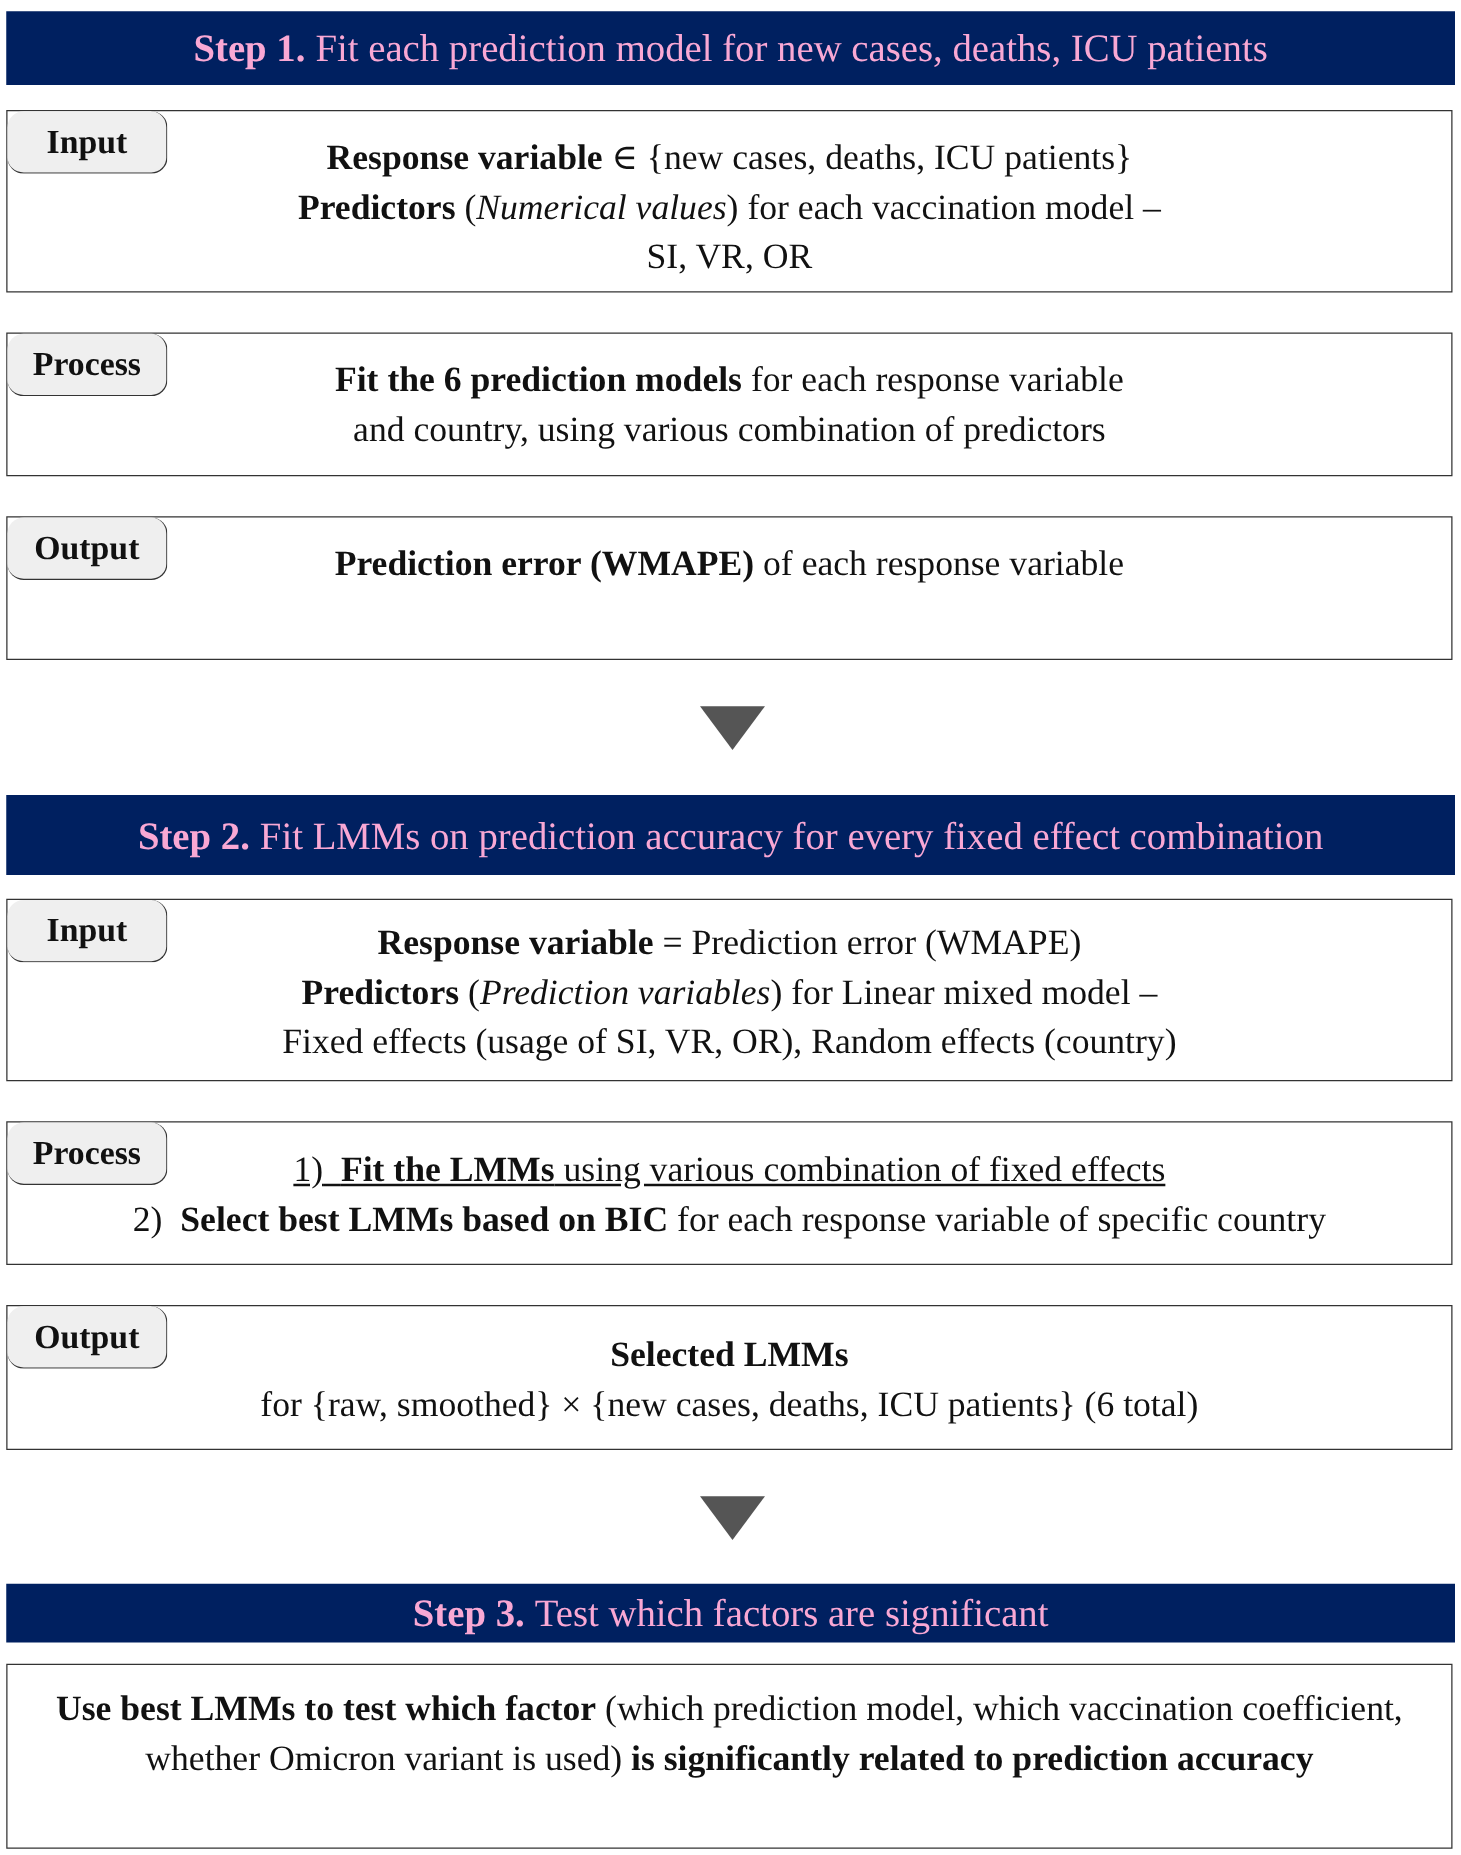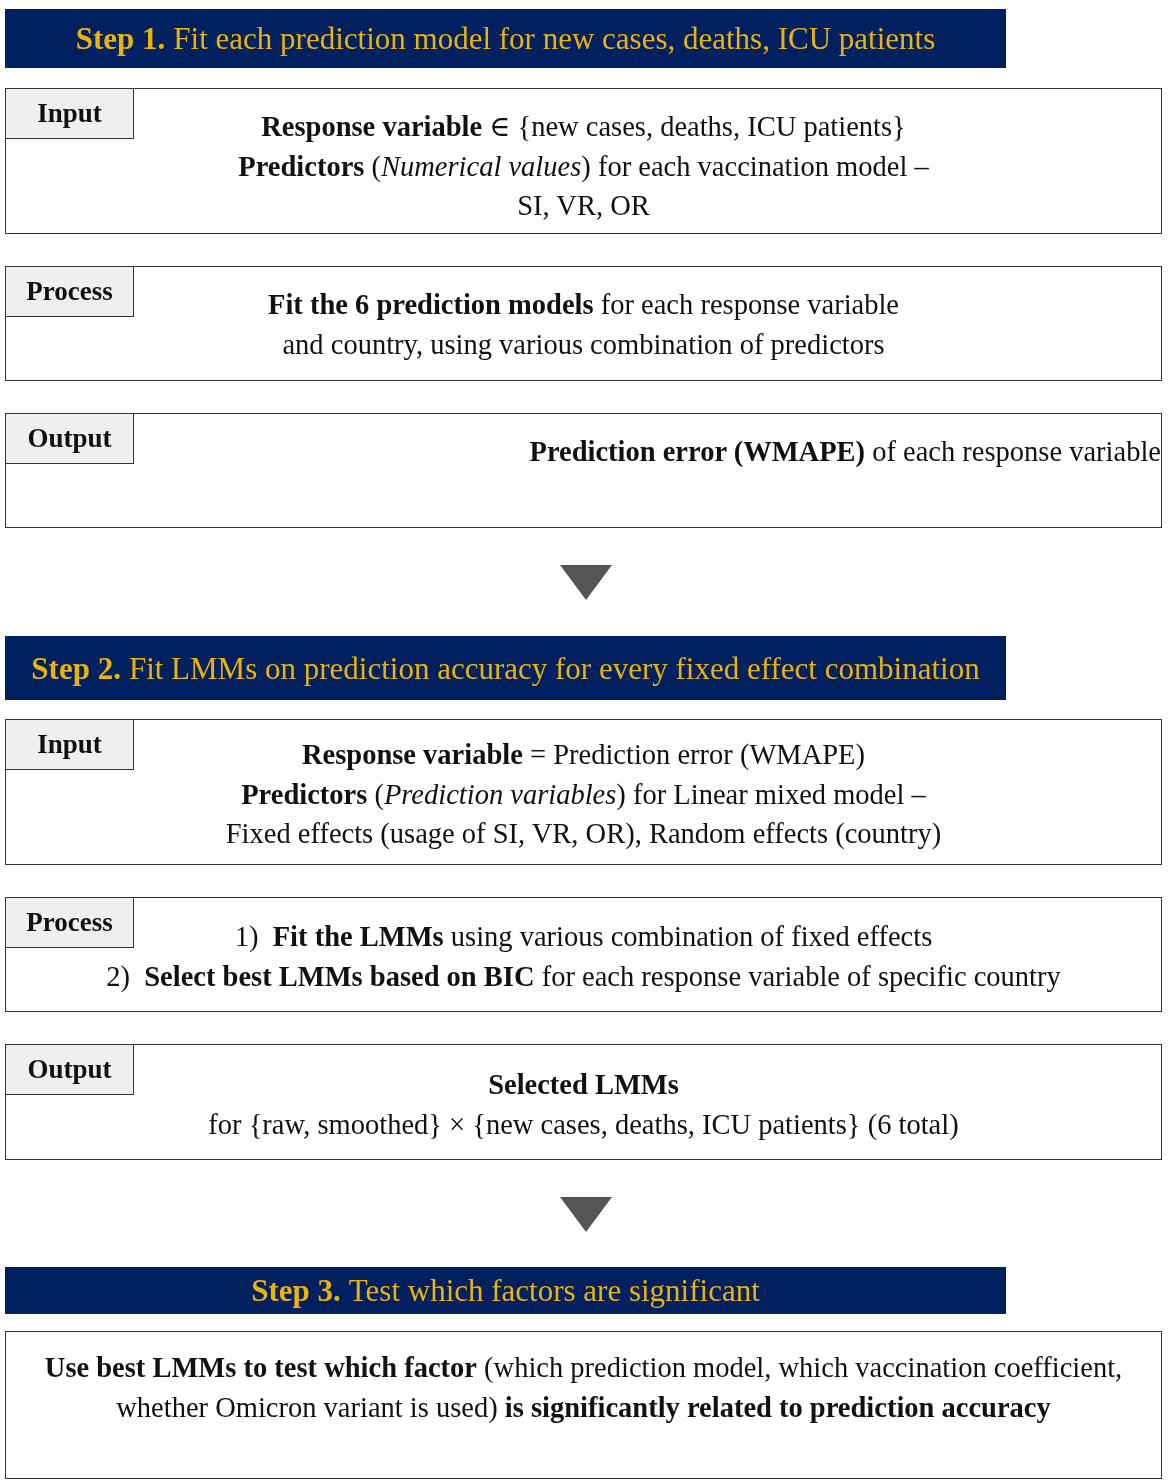--- a/index.html
+++ b/index.html
@@ -1,20 +1,20 @@
 <!DOCTYPE html>
 <html><head>
 <meta charset="utf-8">
 <style>
   html,body{margin:0;padding:0;background:#fff;}
   body{width:1169px;height:1484px;position:relative;font-family:"Liberation Serif","DejaVu Serif",serif;color:#111;overflow:hidden;}
-  .banner{position:absolute;left:5px;width:1001px;background:#002060;color:#eab308;text-align:center;font-size:31px;line-height:1;display:flex;align-items:center;justify-content:center;}
+  .banner{position:absolute;left:5px;width:1159px;background:#002060;color:#f9a8d4;text-align:center;font-size:31px;line-height:1;display:flex;align-items:center;justify-content:center;}
   .banner b{font-weight:bold;margin-right:8px;}
   .box{position:absolute;left:5px;width:1157px;border:1.5px solid #333;background:#fff;box-sizing:border-box;}
-  .tag{position:absolute;left:0;top:0;width:128px;height:50px;background:#efefef;border-right:1.5px solid #333;border-bottom:1.5px solid #333;box-sizing:border-box;font-weight:bold;font-size:27px;display:flex;align-items:center;justify-content:center;}
+  .tag{position:absolute;left:0;top:0;width:128px;height:50px;background:#efefef;border-right:1.5px solid #333;border-bottom:1.5px solid #333;box-sizing:border-box;font-weight:bold;font-size:27px;display:flex;align-items:center;justify-content:center;border-radius:13px;}
   .content{position:absolute;left:0;right:0;text-align:center;font-size:28.5px;line-height:39.5px;}
   .content b{font-weight:bold;}
   .arrow{position:absolute;left:560px;width:0;height:0;border-left:26px solid transparent;border-right:26px solid transparent;border-top:35px solid #555;}
 </style>
 </head>
 <body>
 
 <div class="banner" style="top:9px;height:59px;">
   <b>Step 1.</b>
   <span>Fit each prediction model for new cases, deaths, ICU patients</span>
@@ -32,21 +32,21 @@
 <div class="box" style="top:266px;height:115px;">
   <div class="tag">Process</div>
   <div class="content" style="top:18px;font-family:Liberation Serif, serif;">
     <div><b>Fit the 6 prediction models</b><span> for each response variable</span></div>
     <div>and country, using various combination of predictors</div>
   </div>
 </div>
 
 <div class="box" style="top:413px;height:115px;">
   <div class="tag">Output</div>
-  <div class="content" style="top:18px;text-align:right;">
+  <div class="content" style="top:18px;">
     <div><b>Prediction error (WMAPE)</b><span> of each response variable</span></div>
   </div>
 </div>
 
 <div class="arrow" style="top:565px;"></div>
 
 <div class="banner" style="top:636px;height:64px;">
   <b>Step 2.</b>
   <span>Fit LMMs on prediction accuracy for every fixed effect combination</span>
 </div>
@@ -56,21 +56,21 @@
   <div class="content" style="top:15px;">
     <div><b>Response variable</b><span> = Prediction error (WMAPE)</span></div>
     <div><b>Predictors</b><span> (</span><i>Prediction variables</i><span>) for Linear mixed model –</span></div>
     <div>Fixed effects (usage of SI, VR, OR), Random effects (country)</div>
   </div>
 </div>
 
 <div class="box" style="top:897px;height:115px;">
   <div class="tag">Process</div>
   <div class="content" style="top:19px;">
-    <div style="padding-left:0;"><span>1)</span>&nbsp;&nbsp;<b>Fit the LMMs</b><span> using various combination of fixed effects</span></div>
+    <div style="padding-left:0;text-decoration:underline;"><span>1)</span>&nbsp;&nbsp;<b>Fit the LMMs</b><span> using various combination of fixed effects</span></div>
     <div><span>2)</span>&nbsp;&nbsp;<b>Select best LMMs based on BIC</b><span> for each response variable of specific country</span></div>
   </div>
 </div>
 
 <div class="box" style="top:1044px;height:116px;">
   <div class="tag">Output</div>
   <div class="content" style="top:20px;">
     <div><b>Selected LMMs</b></div>
     <div>for {raw, smoothed} × {new cases, deaths, ICU patients} (6 total)</div>
   </div>

